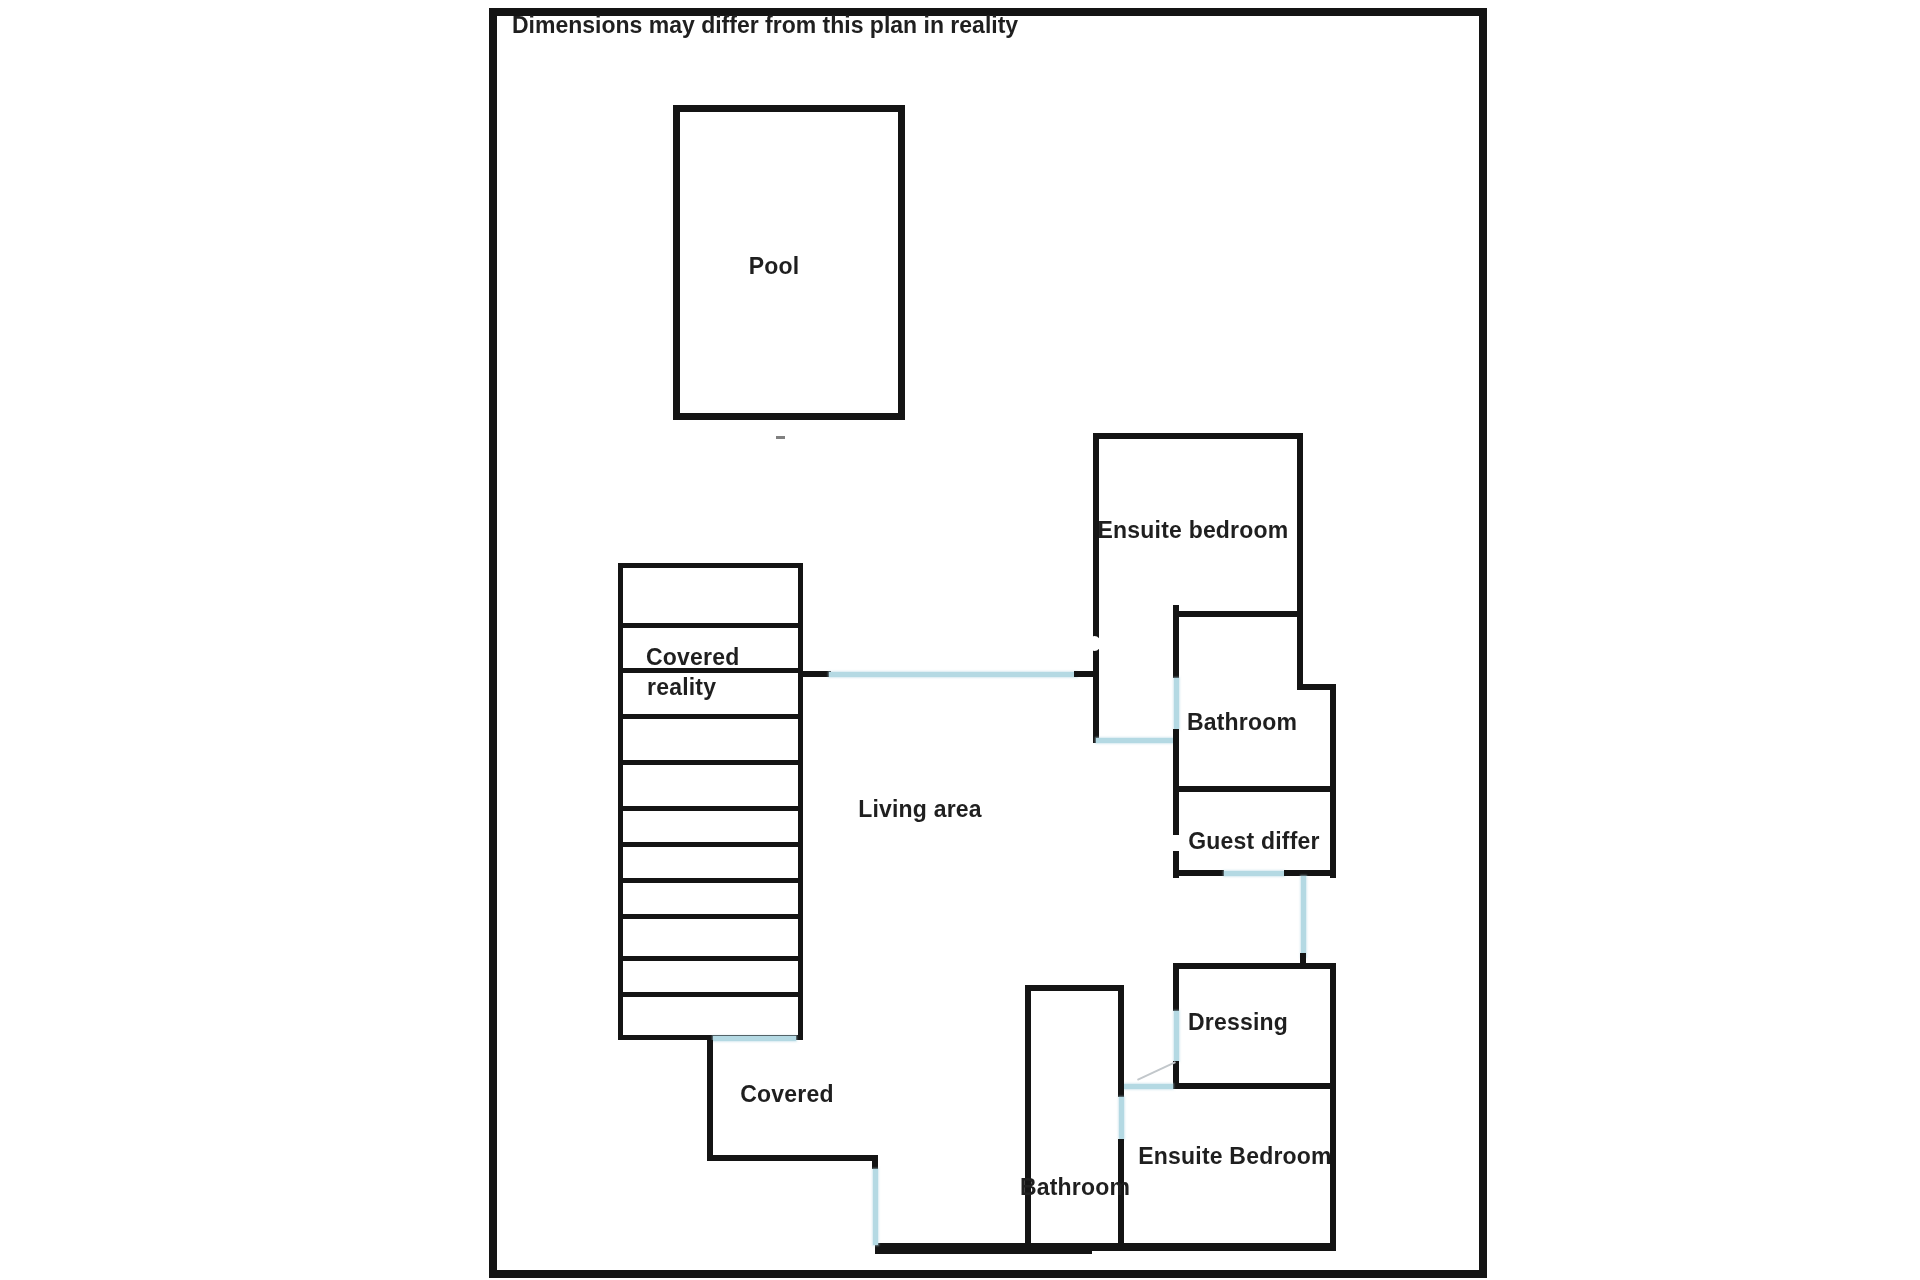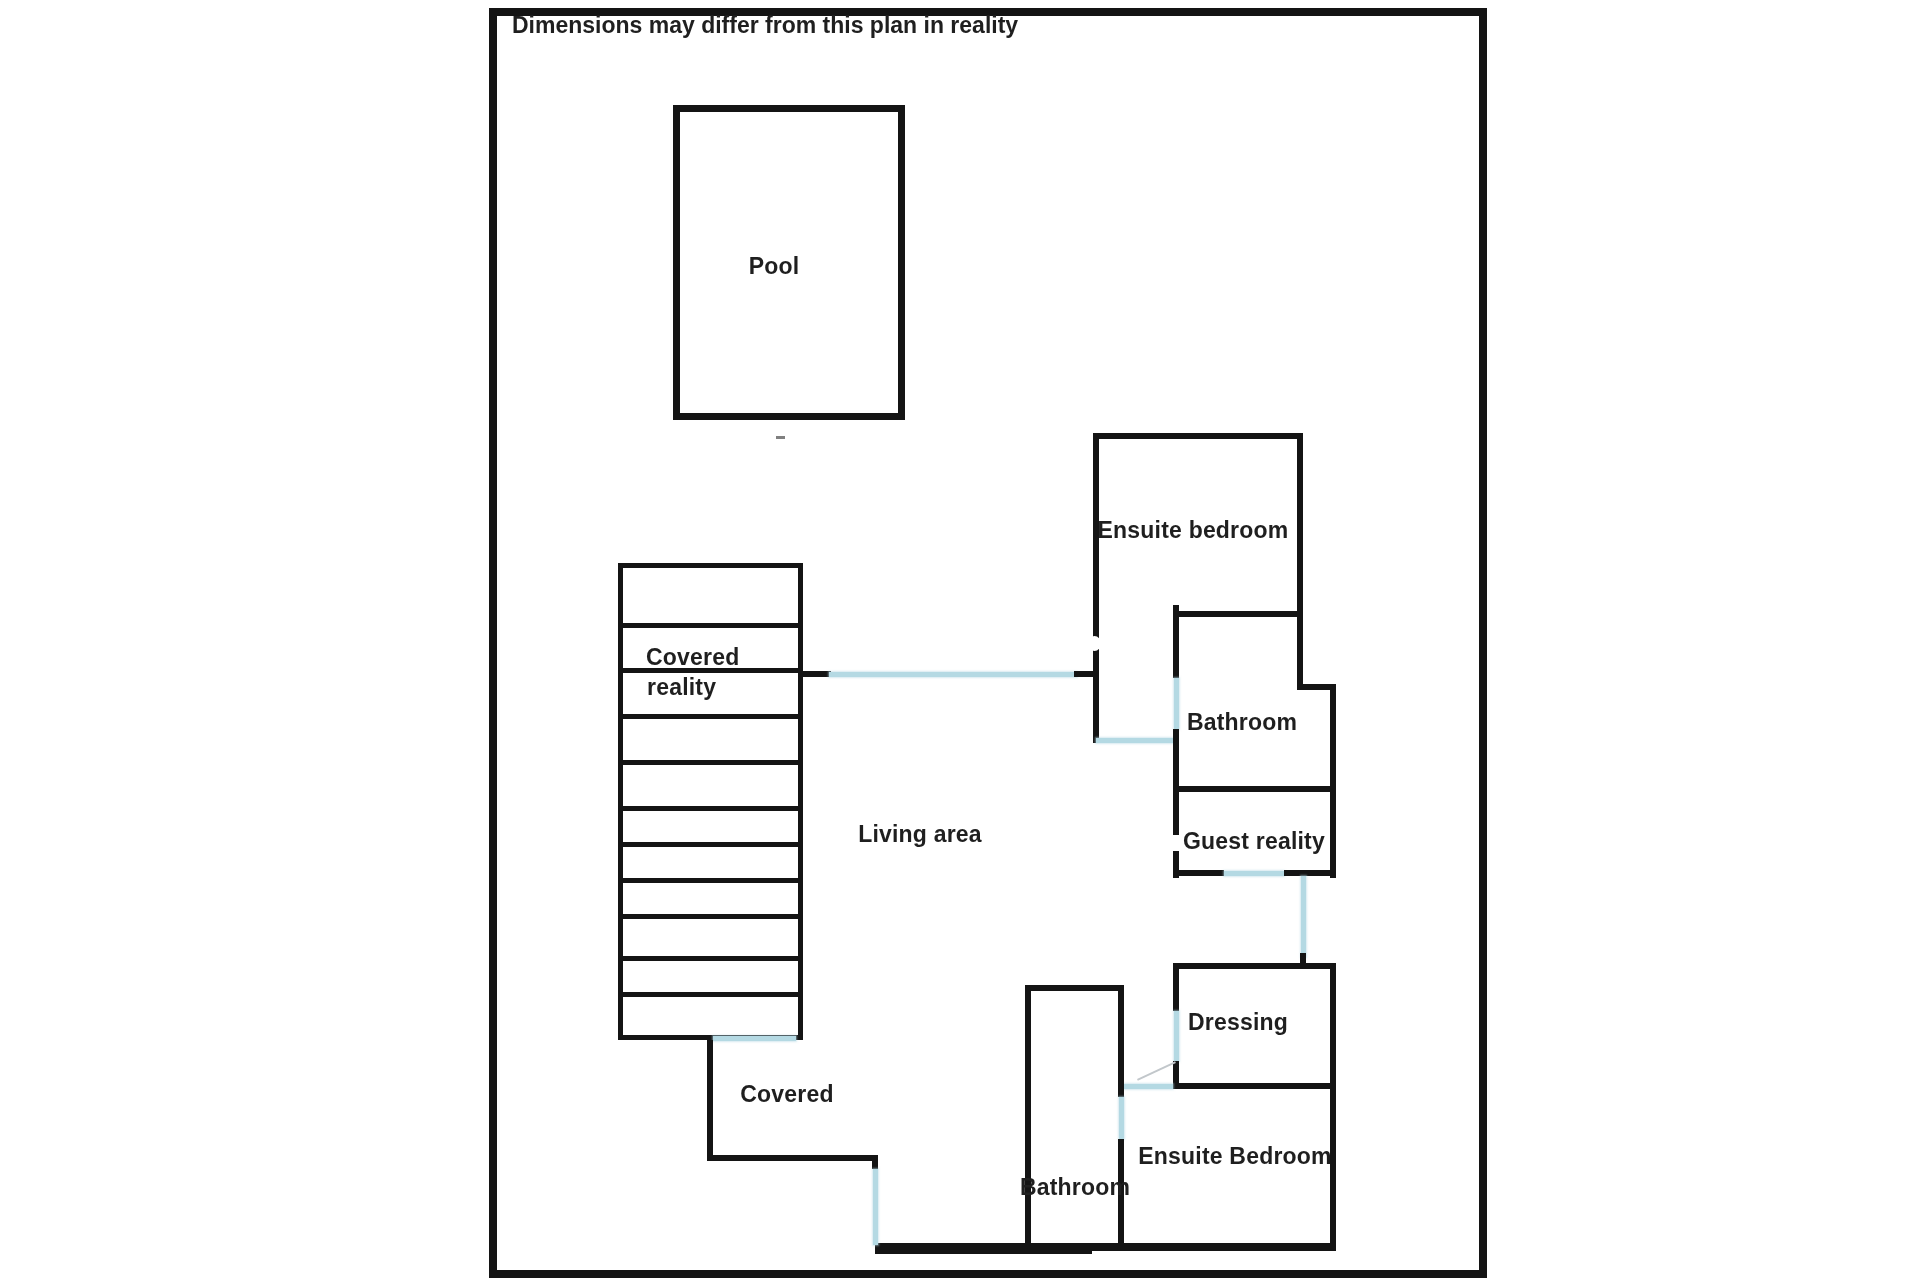--- a/index.html
+++ b/index.html
@@ -46,21 +46,21 @@
   <div class="w" style="left:590px;top:956px;width:181px;height:5px;"></div>
   <div class="w" style="left:590px;top:992px;width:181px;height:5px;"></div>
   <div class="label left-align" style="left:616px;top:657px;">Covered</div>
   <div class="label left-align" style="left:617px;top:687px;">reality</div>
 
   <div class="d" style="left:683px;top:1036px;width:83px;height:5px;"></div>
 
   <div class="w" style="left:773px;top:671px;width:28px;height:6px;"></div>
   <div class="d" style="left:799px;top:672px;width:248px;height:5px;"></div>
   <div class="w" style="left:1044px;top:671px;width:22px;height:6px;"></div>
-  <div class="label" style="left:890px;top:834px;">Living area</div>
+  <div class="label" style="left:890px;top:809px;">Living area</div>
 
   <div class="w" style="left:1063px;top:433px;width:210px;height:6px;"></div>
   <div class="w" style="left:1063px;top:433px;width:6px;height:310px;"></div>
   <div class="dot" style="left:1058px;top:636px;width:13px;height:15px;"></div>
   <div class="w" style="left:1267px;top:433px;width:6px;height:257px;"></div>
   <div class="w" style="left:1267px;top:684px;width:39px;height:6px;"></div>
   <div class="d" style="left:1066px;top:738px;width:77px;height:5px;"></div>
   <div class="label" style="left:1163px;top:530px;">Ensuite bedroom</div>
 
   <div class="w" style="left:1143px;top:611px;width:130px;height:6px;"></div>
@@ -69,21 +69,21 @@
   <div class="w" style="left:1143px;top:729px;width:6px;height:63px;"></div>
   <div class="w" style="left:1143px;top:786px;width:163px;height:6px;"></div>
   <div class="w" style="left:1300px;top:684px;width:6px;height:194px;"></div>
   <div class="label" style="left:1212px;top:722px;">Bathroom</div>
 
   <div class="w" style="left:1143px;top:792px;width:6px;height:43px;"></div>
   <div class="w" style="left:1143px;top:851px;width:6px;height:27px;"></div>
   <div class="w" style="left:1143px;top:870px;width:51px;height:6px;"></div>
   <div class="d" style="left:1194px;top:871px;width:60px;height:5px;"></div>
   <div class="w" style="left:1254px;top:870px;width:52px;height:6px;"></div>
-  <div class="label" style="left:1224px;top:841px;">Guest reality</div>
+  <div class="label" style="left:1224px;top:841px;">Guest differ</div>
 
   <div class="d" style="left:1271px;top:876px;width:5px;height:81px;"></div>
   <div class="w" style="left:1270px;top:953px;width:6px;height:14px;"></div>
 
   <div class="w" style="left:1143px;top:963px;width:163px;height:6px;"></div>
   <div class="w" style="left:1143px;top:963px;width:6px;height:48px;"></div>
   <div class="d" style="left:1144px;top:1011px;width:5px;height:50px;"></div>
   <div class="w" style="left:1143px;top:1061px;width:6px;height:28px;"></div>
   <div class="w" style="left:1143px;top:1083px;width:163px;height:6px;"></div>
   <div class="w" style="left:1300px;top:963px;width:6px;height:287px;"></div>

